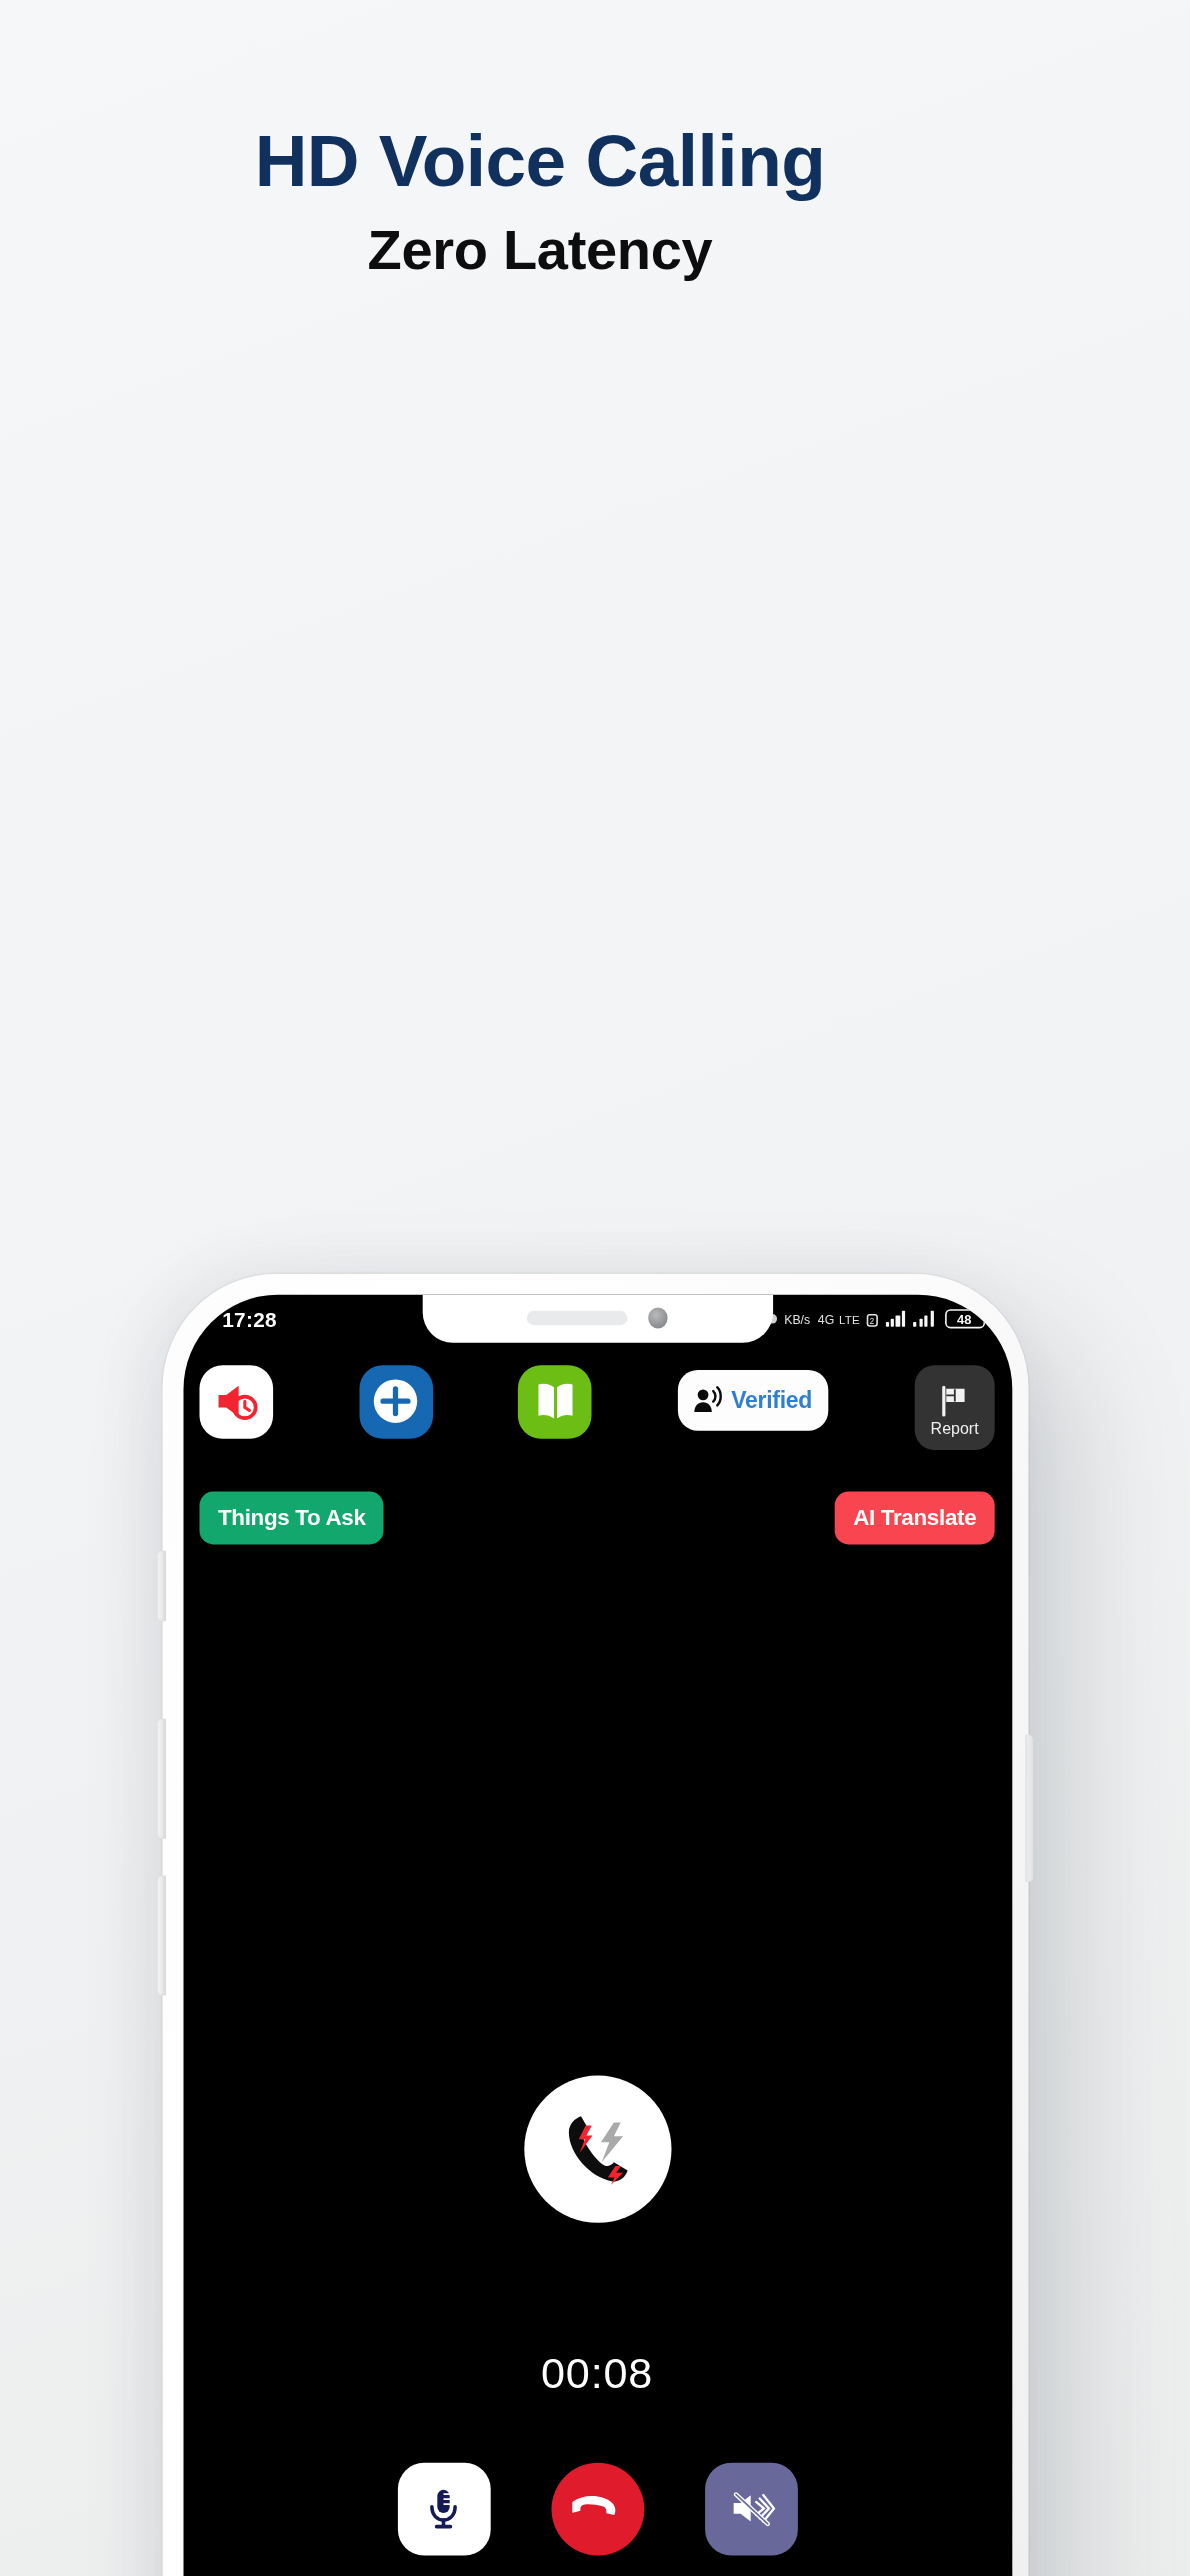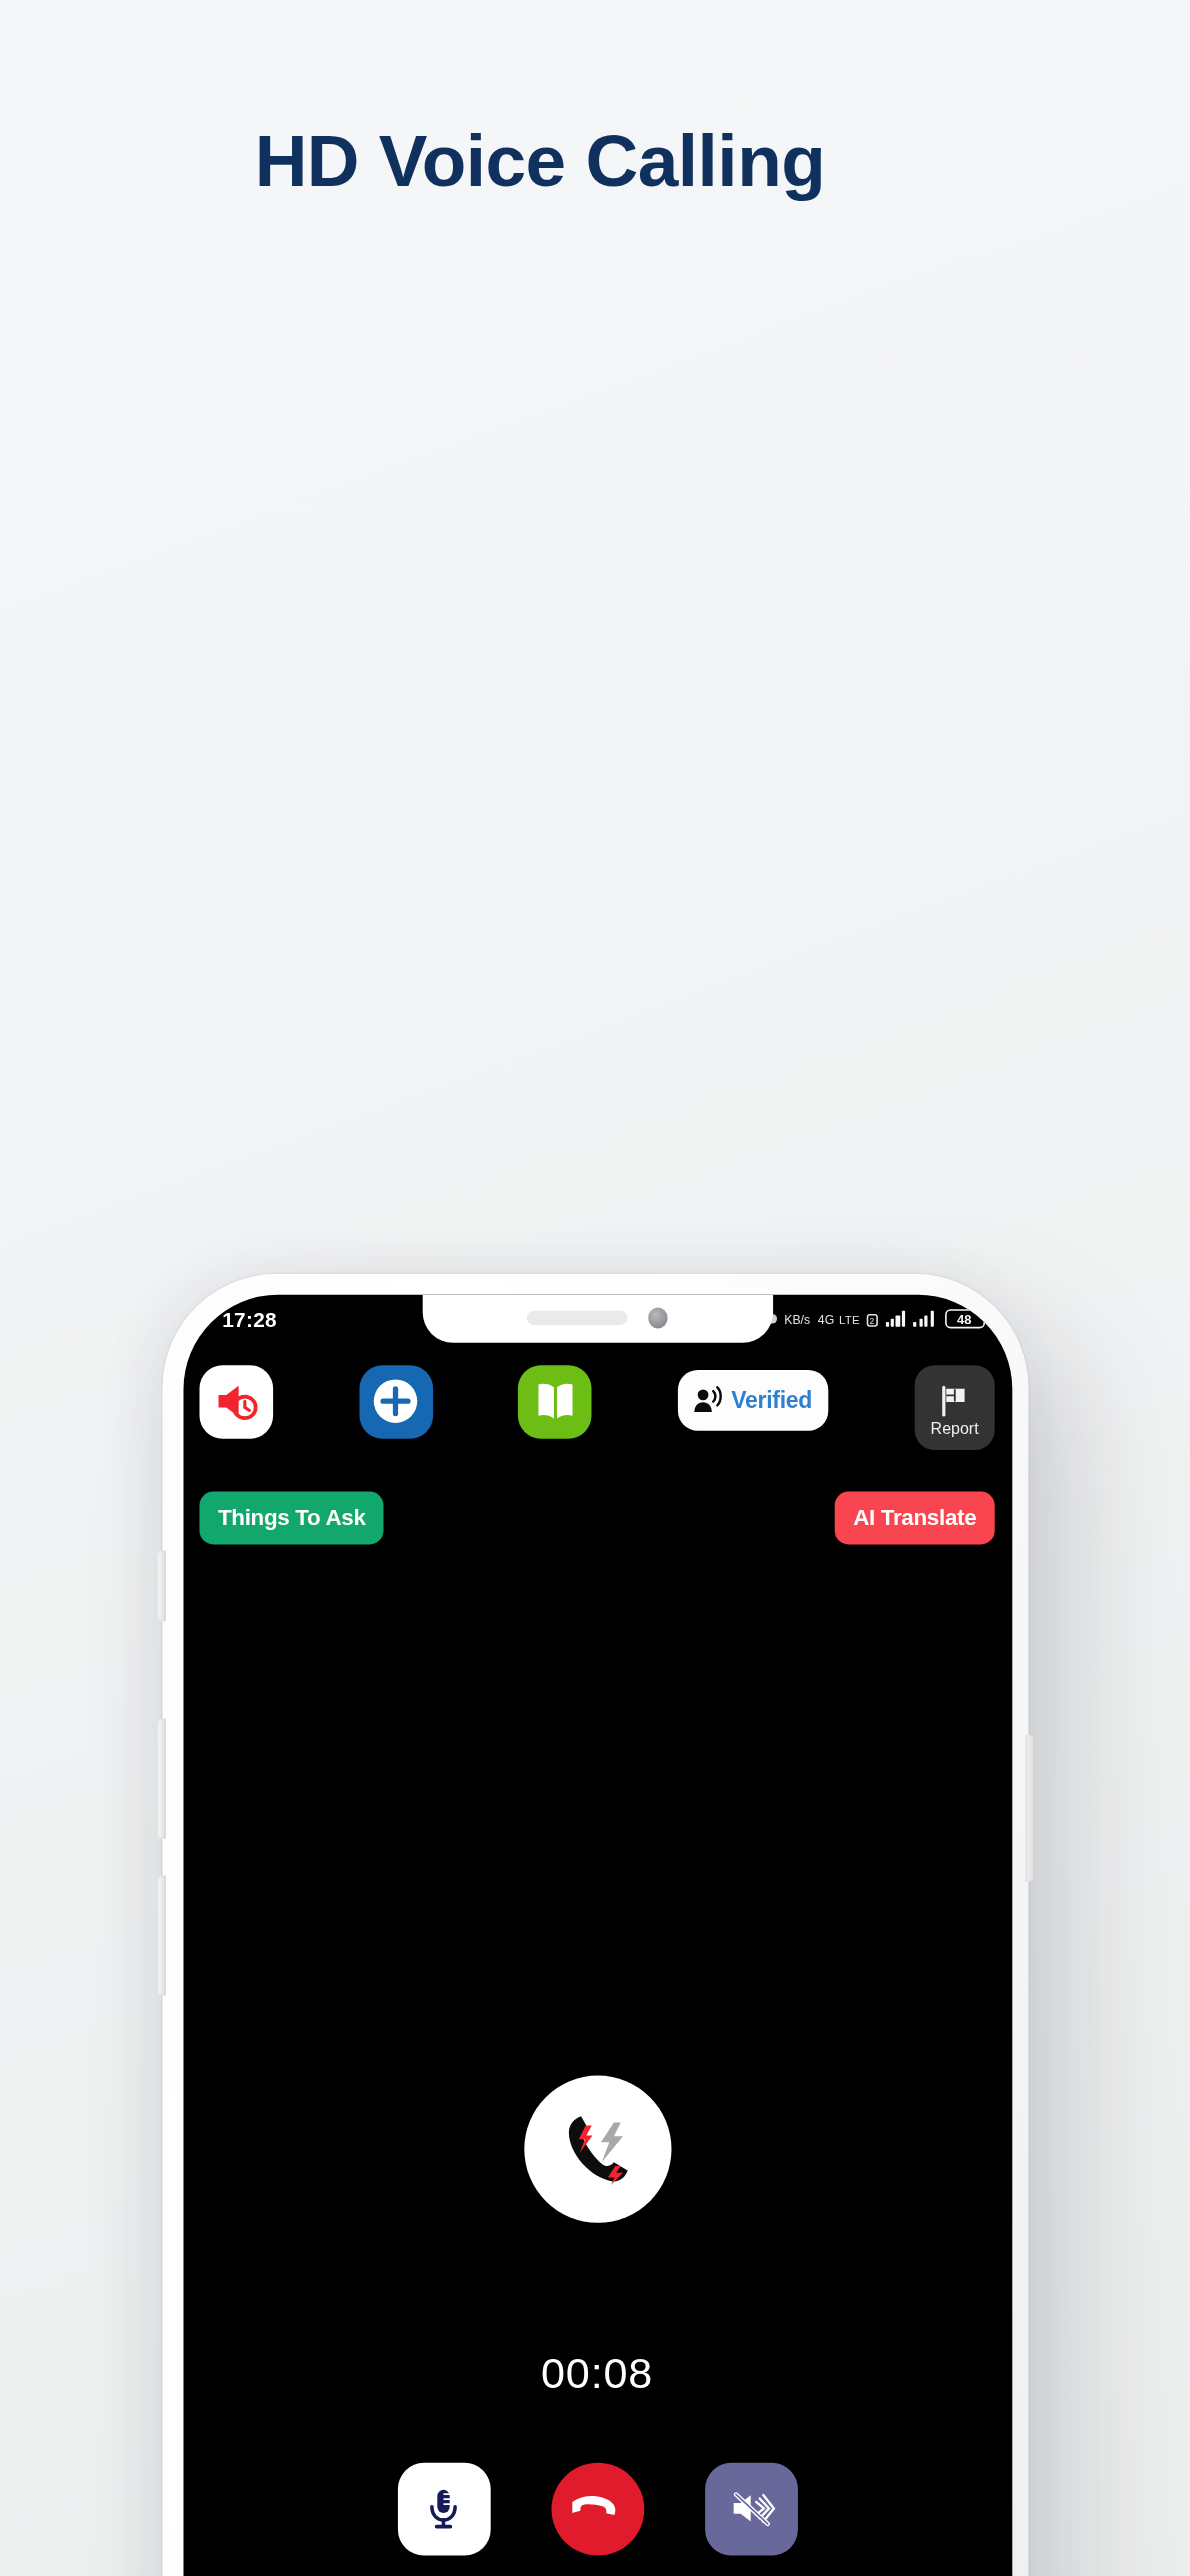--- a/index.html
+++ b/index.html
@@ -331,20 +331,21 @@
     justify-content: center;
   }
 
   svg { display: block; }
 </style>
 </head>
 <body>
 
 <div class="headline-wrap">
   <div class="headline-main">HD Voice Calling</div>
+  <div class="headline-sub">Zero Latency</div>
 </div>
 
 <div class="phone-shell">
   <div class="phone-body">
 
     <div class="btn-side btn-mute"></div>
     <div class="btn-side btn-volup"></div>
     <div class="btn-side btn-voldn"></div>
     <div class="btn-side btn-power"></div>
 

